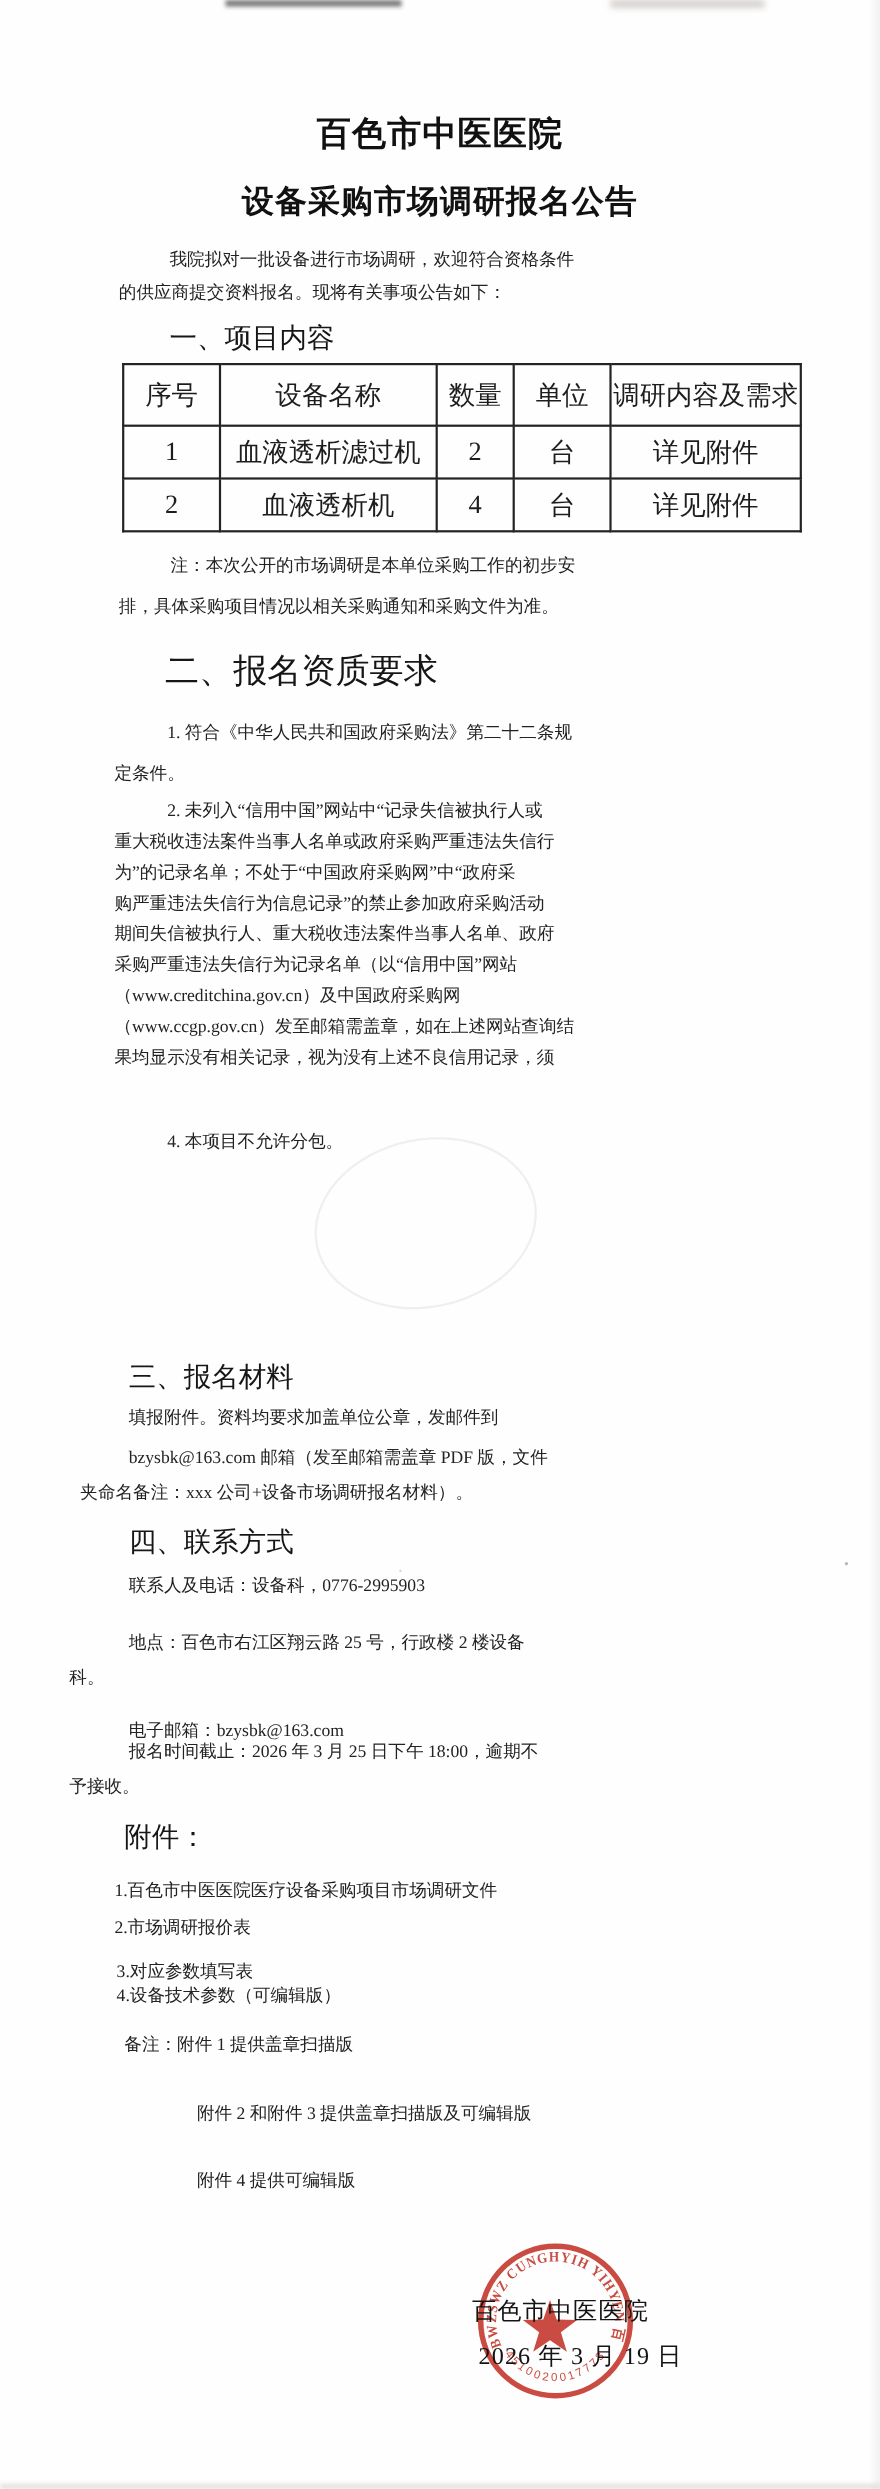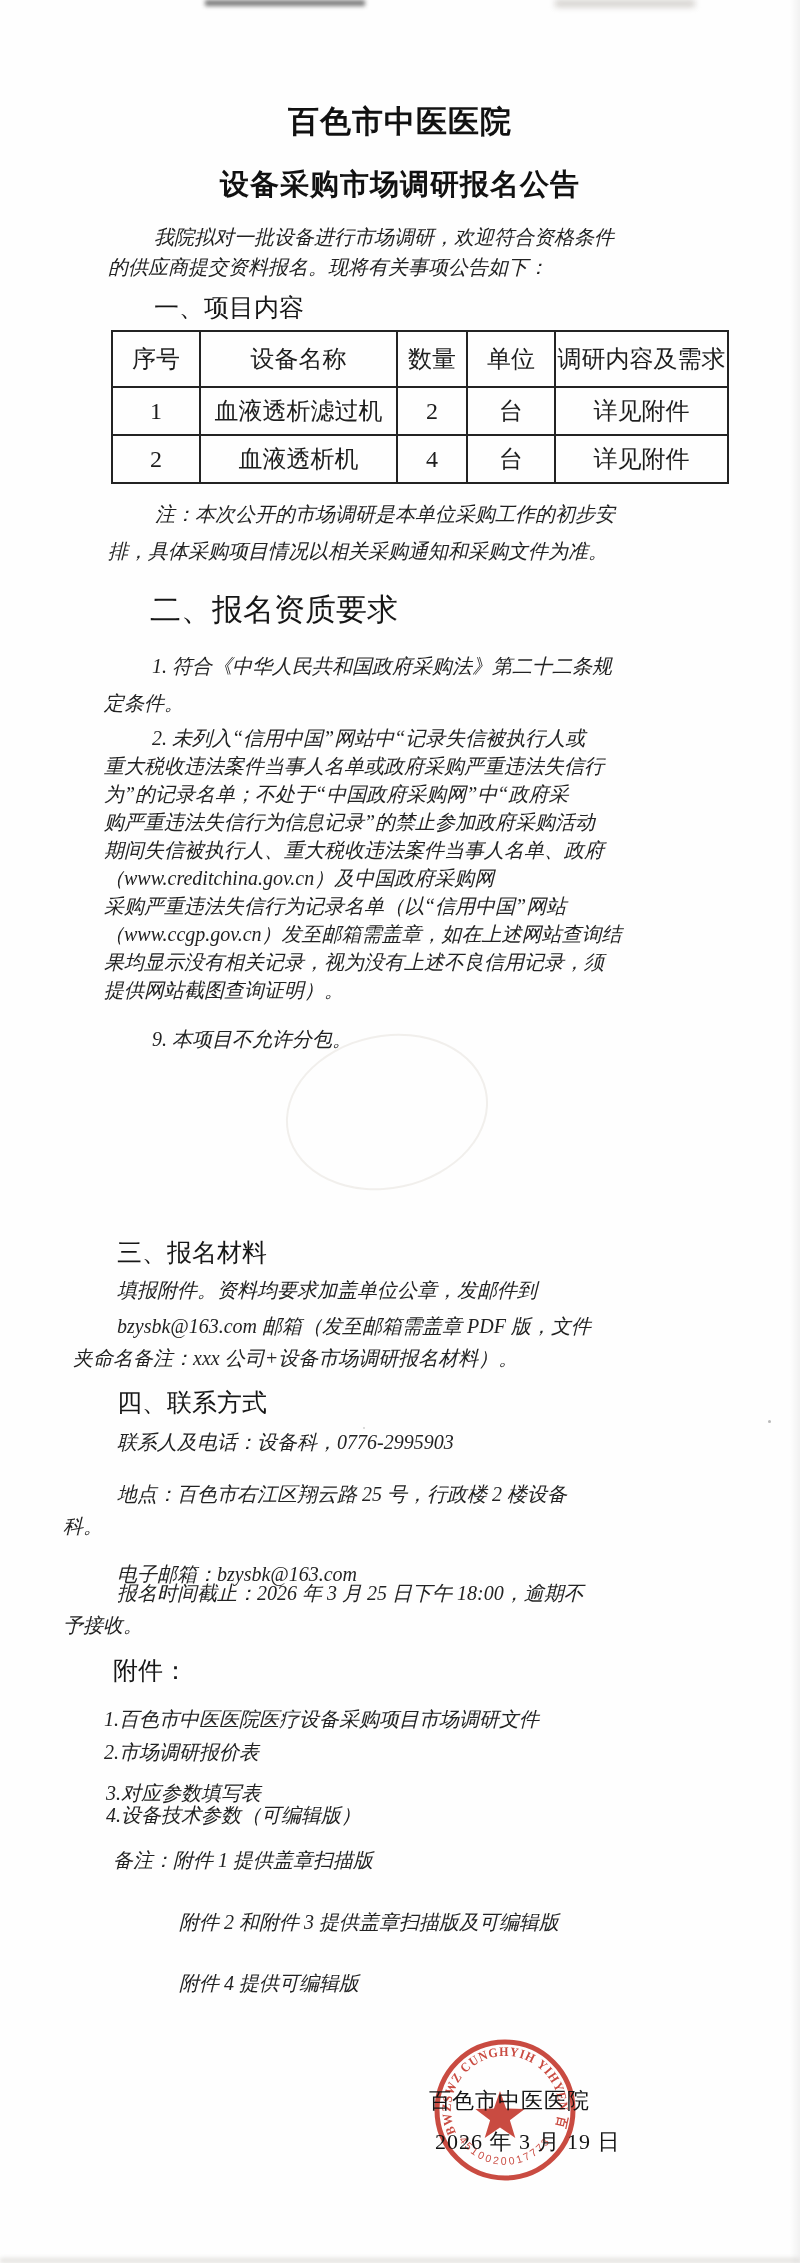--- a/index.html
+++ b/index.html
@@ -3,21 +3,21 @@
 <meta charset="utf-8">
 <style>
   html,body{margin:0;padding:0;background:#e9e9e9;}
   .page{position:relative;width:800px;height:2263px;margin:0 auto;background:#fefefe;overflow:hidden;
         font-family:"Liberation Serif","DejaVu Serif",serif;color:#1f1f1f;}
   .abs{position:absolute;}
   .tline{white-space:nowrap;}
   .findent{text-indent:var(--ind,46px);}
   .doc-title{width:100%;text-align:center;font-weight:bold;color:#111;letter-spacing:1px;}
   .sec-head{font-family:"Liberation Sans","DejaVu Sans",sans-serif;font-weight:normal;color:#161616;}
-  .body-txt{font-size:20px;color:#222;font-style:italic;}
+  .body-txt{font-size:16px;color:#222;}
   table.items{border-collapse:collapse;table-layout:fixed;background:transparent;}
   table.items td{border:2px solid #232323;text-align:center;vertical-align:middle;
                  font-size:24px;color:#1d1d1d;padding:0;}
   tr.hdr td{height:54px;}
   tr.datarow td{height:46px;}
   .artifact{position:absolute;pointer-events:none;}
   .seal-wrap{mix-blend-mode:multiply;}
   .sig-line{font-size:22px;color:#141414;letter-spacing:1px;white-space:nowrap;}
   .speck{position:absolute;background:#8a8a8a;border-radius:50%;}
 </style>
@@ -90,28 +90,27 @@
       <div class="tline findent">1. 符合《中华人民共和国政府采购法》第二十二条规</div>
       <div class="tline">定条件。</div>
     </div>
 
   <div class="abs body-txt" style="left:104px;top:724px;line-height:28px;--ind:48px;">
       <div class="tline findent">2. 未列入“信用中国”网站中“记录失信被执行人或</div>
       <div class="tline">重大税收违法案件当事人名单或政府采购严重违法失信行</div>
       <div class="tline">为”的记录名单；不处于“中国政府采购网”中“政府采</div>
       <div class="tline">购严重违法失信行为信息记录”的禁止参加政府采购活动</div>
       <div class="tline">期间失信被执行人、重大税收违法案件当事人名单、政府</div>
+      <div class="tline">采购严重违法失信行为记录名单（以“信用中国”网站</div>
       <div class="tline">（www.creditchina.gov.cn）及中国政府采购网</div>
-      <div class="tline">采购严重违法失信行为记录名单（以“信用中国”网站</div>
       <div class="tline">（www.ccgp.gov.cn）发至邮箱需盖章，如在上述网站查询结</div>
       <div class="tline">果均显示没有相关记录，视为没有上述不良信用记录，须</div>
-      <div class="tline">提供网站截图查询证明）。</div>
     </div>
 
-  <div class="abs body-txt findent" style="left:104px;top:1024px;line-height:30px;--ind:48px;white-space:nowrap;">9. 本项目不允许分包。</div>
+  <div class="abs body-txt findent" style="left:104px;top:1024px;line-height:30px;--ind:48px;white-space:nowrap;">4. 本项目不允许分包。</div>
 
   <div class="abs sec-head" style="left:117px;top:1236px;font-size:25px;line-height:32px;">三、报名材料</div>
 
   <div class="abs body-txt findent" style="left:73px;top:1274px;line-height:32px;--ind:44px;white-space:nowrap;">填报附件。资料均要求加盖单位公章，发邮件到</div>
 
   <div class="abs body-txt" style="left:73px;top:1310px;line-height:32px;--ind:44px;">
       <div class="tline findent">bzysbk@163.com 邮箱（发至邮箱需盖章 PDF 版，文件</div>
       <div class="tline">夹命名备注：xxx 公司+设备市场调研报名材料）。</div>
     </div>
 

